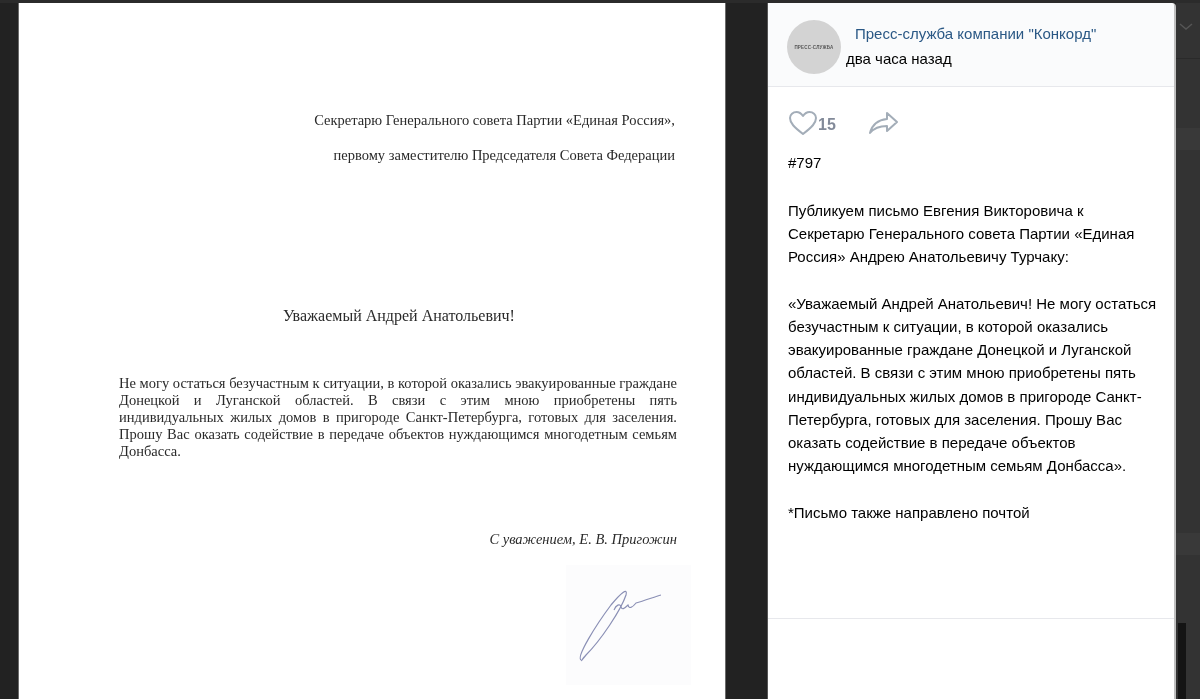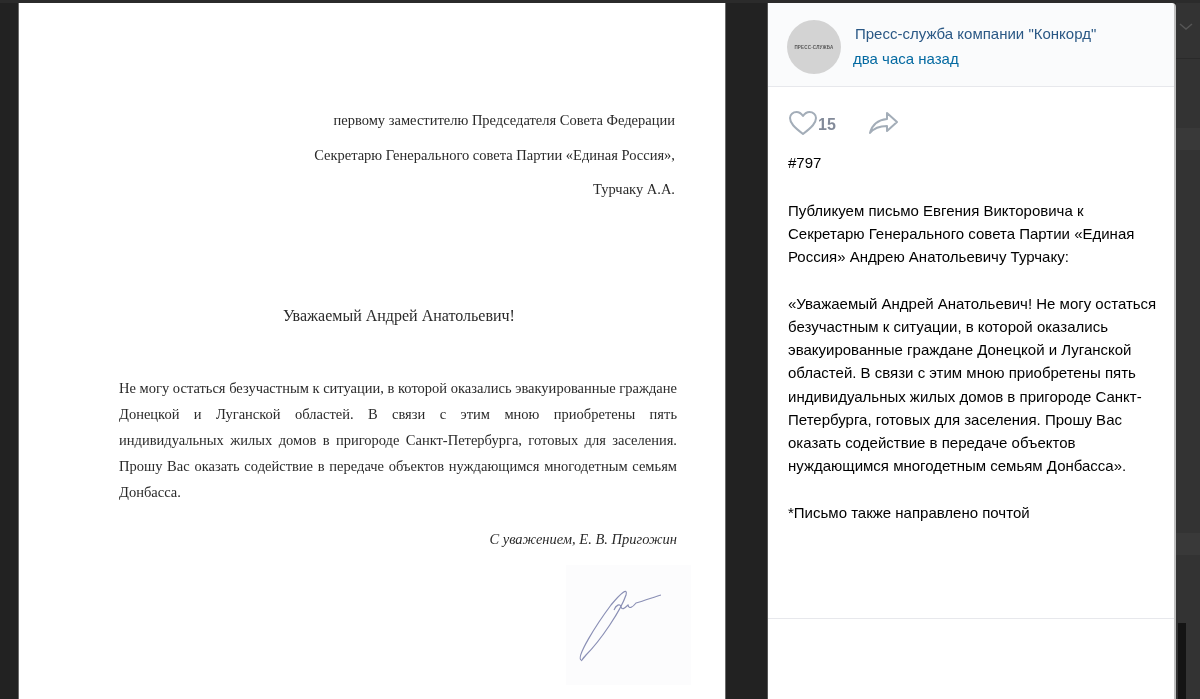--- a/index.html
+++ b/index.html
@@ -26,21 +26,21 @@
   .addressee {
     position: absolute; right: 52px; top: 100px; text-align: right;
     font-size: 14.5px; line-height: 34.5px;
   }
   .greeting {
     position: absolute; left: 0; width: 760px; top: 304px; text-align: center;
     font-size: 16px;
   }
   .body-text {
     position: absolute; left: 100px; width: 558px; top: 372px;
-    font-size: 14.5px; line-height: 26px; text-align: justify;
+    font-size: 14.5px; line-height: 17px; text-align: justify;
   }
   .closing {
     position: absolute; right: 50px; top: 528px; font-size: 14.5px; font-style: italic;
   }
   .signature {
     position: absolute; left: 547px; top: 562px; width: 125px; height: 120px;
     background: #fcfcfd;
   }
   .divider-gap {
     position: absolute; left: 726px; top: 3px; width: 42px; height: 696px; background: #222222;
@@ -63,21 +63,21 @@
   .avatar {
     position: absolute; left: 19px; top: 17px; width: 54px; height: 54px; border-radius: 50%;
     background: #d3d3d3; display: flex; align-items: center; justify-content: center;
   }
   .avatar span { font-size: 4.5px; color: #555; letter-spacing: 0.2px; font-weight: bold; }
   .author-name {
     position: absolute; left: 87px; top: 22px; font-size: 15px; color: #2a5885;
     white-space: nowrap;
   }
   .post-time {
-    position: absolute; left: 85px; top: 47px; font-size: 15px; color: #0369a1;
+    position: absolute; left: 78px; top: 47px; font-size: 15px; color: #000000;
   }
   .actions {
     position: absolute; left: 20px; top: 108px; height: 28px; display: flex; align-items: center;
   }
   .like-btn { display: flex; align-items: center; cursor: pointer; }
   .like-count { font-size: 16px; color: #828a99; font-weight: bold; }
   .share-btn { margin-left: 32px; cursor: pointer; display: flex; align-items: center; }
   .hashtag {
     position: absolute; left: 20px; top: 151px; font-size: 15px; color: #000;
   }
@@ -99,23 +99,22 @@
   .chevron { position: absolute; left: 3px; top: 14px; cursor: pointer; }
 </style>
 </head>
 <body>
 
 <div class="topbar"></div>
 
 <div class="photo-area">
   <div class="letter">
     <div class="addressee">
+      <div>Секретарю Генерального совета Партии «Единая Россия»,</div>
       <div>первому заместителю Председателя Совета Федерации</div>
-      <div>Секретарю Генерального совета Партии «Единая Россия»,</div>
-      <div>Турчаку А.А.</div>
     </div>
     <div class="greeting">Уважаемый Андрей Анатольевич!</div>
     <div class="body-text">Не могу остаться безучастным к ситуации, в которой оказались эвакуированные граждане Донецкой и Луганской областей. В связи с этим мною приобретены пять индивидуальных жилых домов в пригороде Санкт-Петербурга, готовых для заселения. Прошу Вас оказать содействие в передаче объектов нуждающимся многодетным семьям Донбасса.</div>
     <div class="closing">С уважением, Е. В. Пригожин</div>
     <div class="signature">
       <svg width="125" height="120" viewBox="0 0 125 120">
         <path d="M15 95 C 10 92, 30 60, 45 40 C 55 28, 62 22, 60 30 C 55 45, 35 75, 20 90 C 15 96, 14 98, 18 92" fill="none" stroke="#8a8fb5" stroke-width="1.2"></path>
         <path d="M48 45 C 50 40, 54 38, 55 42 C 56 45, 58 44, 62 40 C 63 44, 66 43, 70 38 C 78 36, 88 32, 95 30" fill="none" stroke="#8a8fb5" stroke-width="1.1"></path>
       </svg>
     </div>

